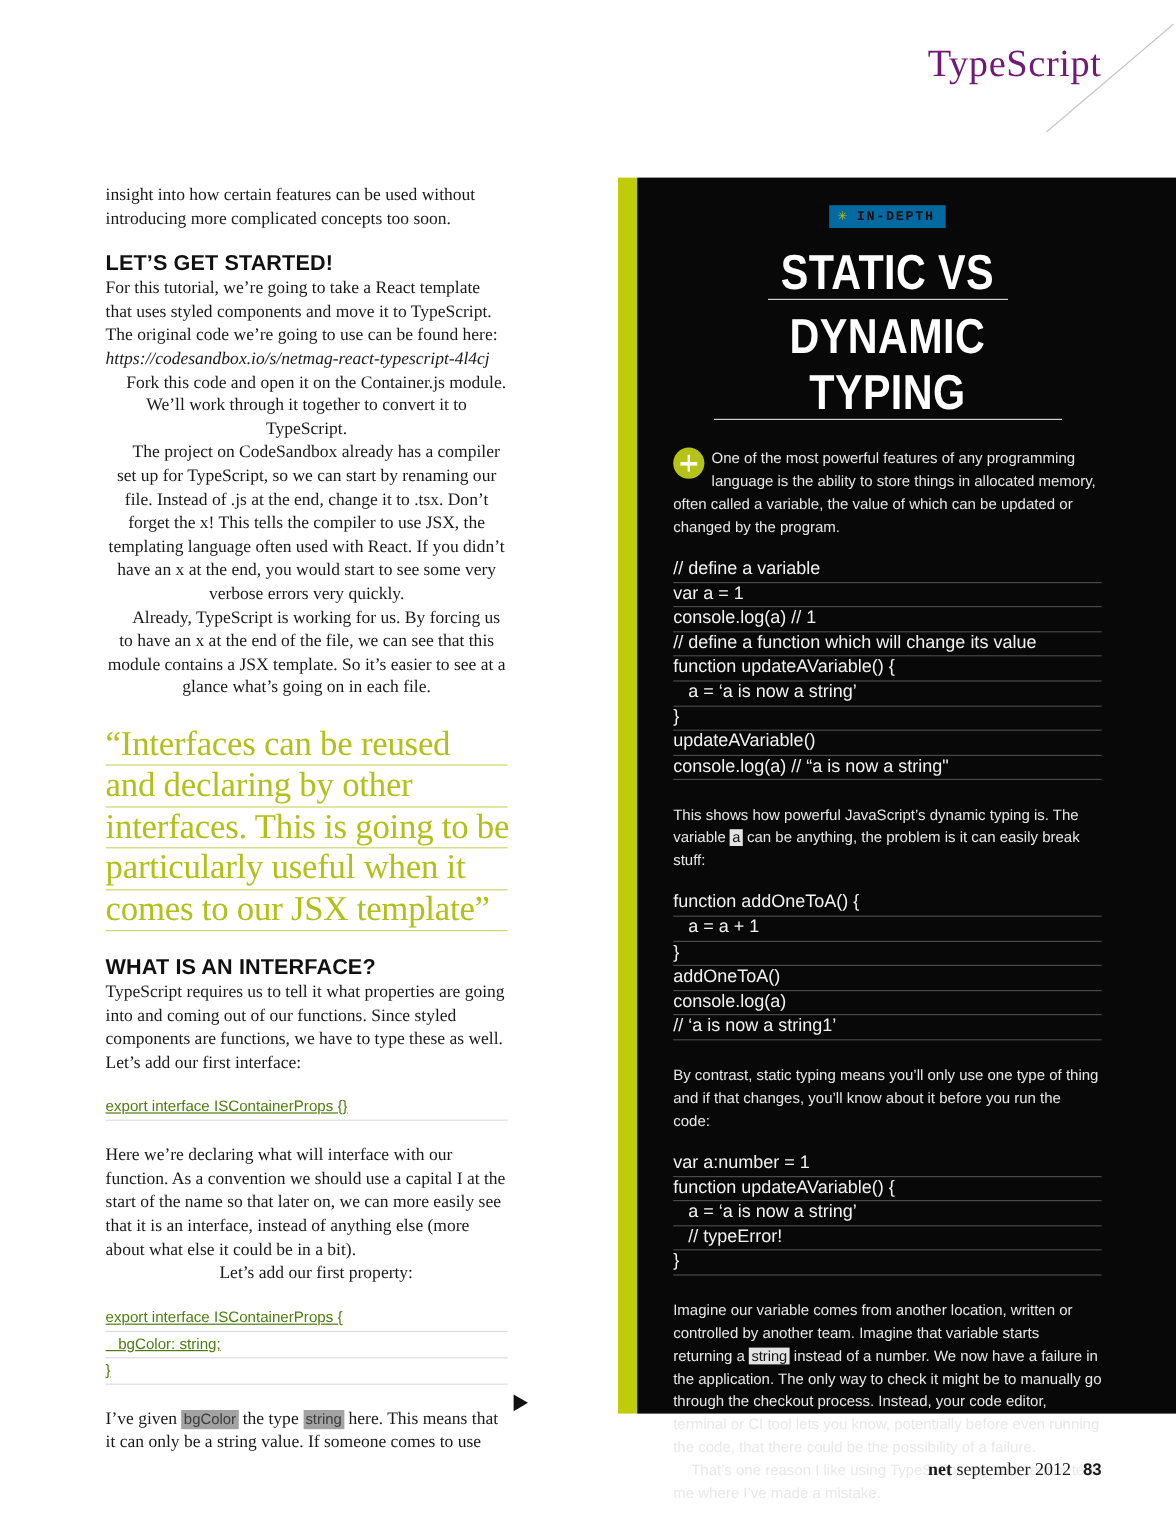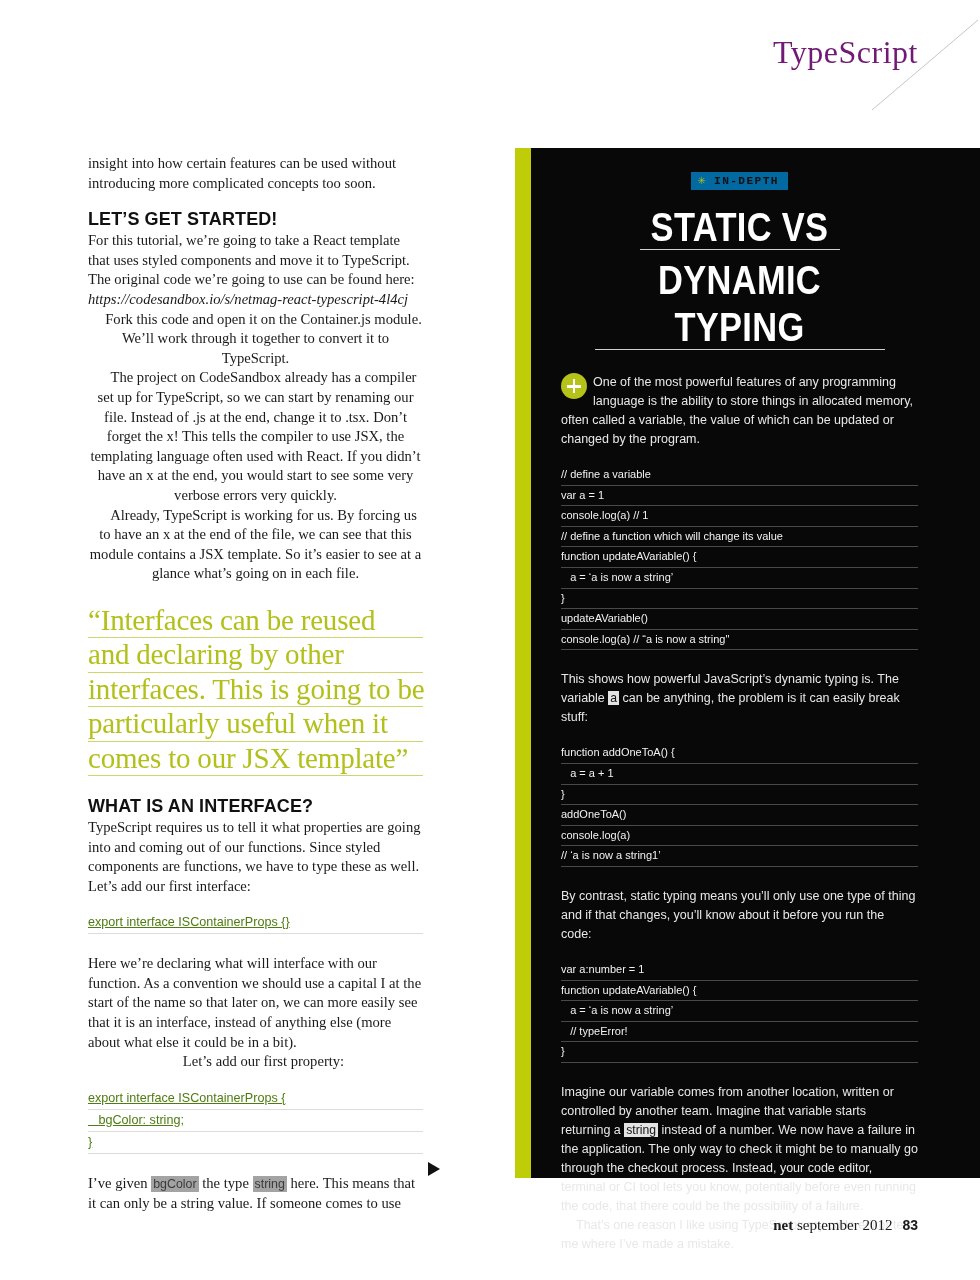--- a/index.html
+++ b/index.html
@@ -210,21 +210,21 @@
   .intro-float {
     float: left;
     width: 32px;
     height: 38px;
     shape-outside: inset(0);
   }
 
   
   .code-dark {
     font-family: "Liberation Sans", sans-serif;
-    font-size: 11px;
+    font-size: 15px;
     color: #f2f2f2;
     line-height: 18.6px;
   }
   .code-dark .cl {
     display: block;
     border-bottom: 1px solid #494949;
     padding: 0px 0 1px 0;
     white-space: pre;
   }
   .chip-dark {

